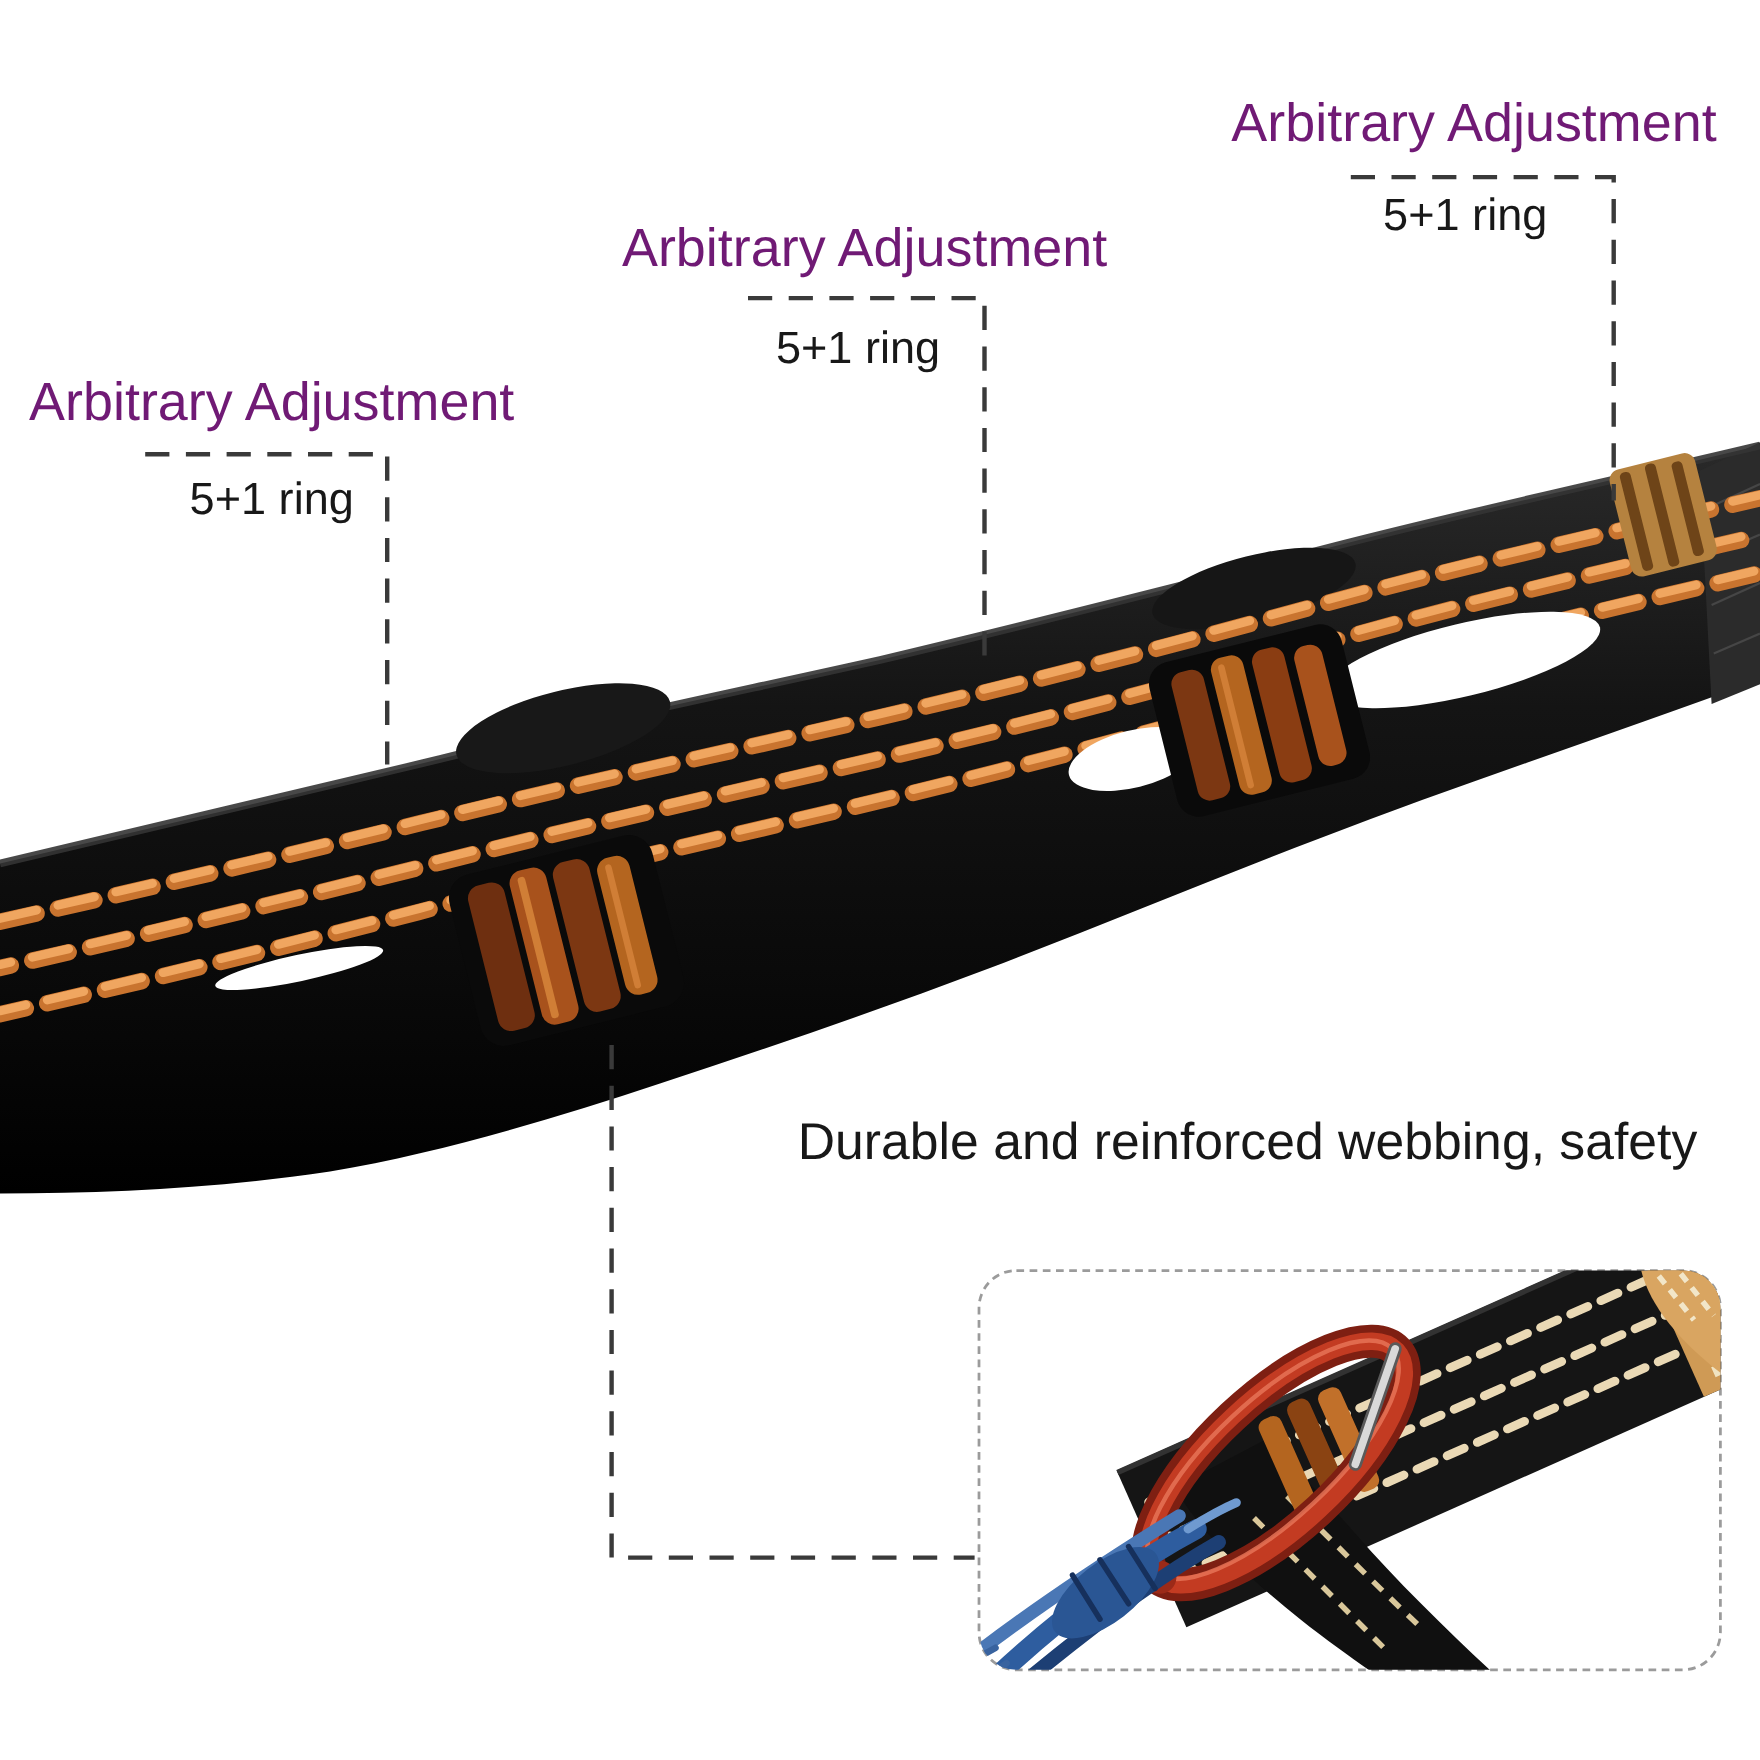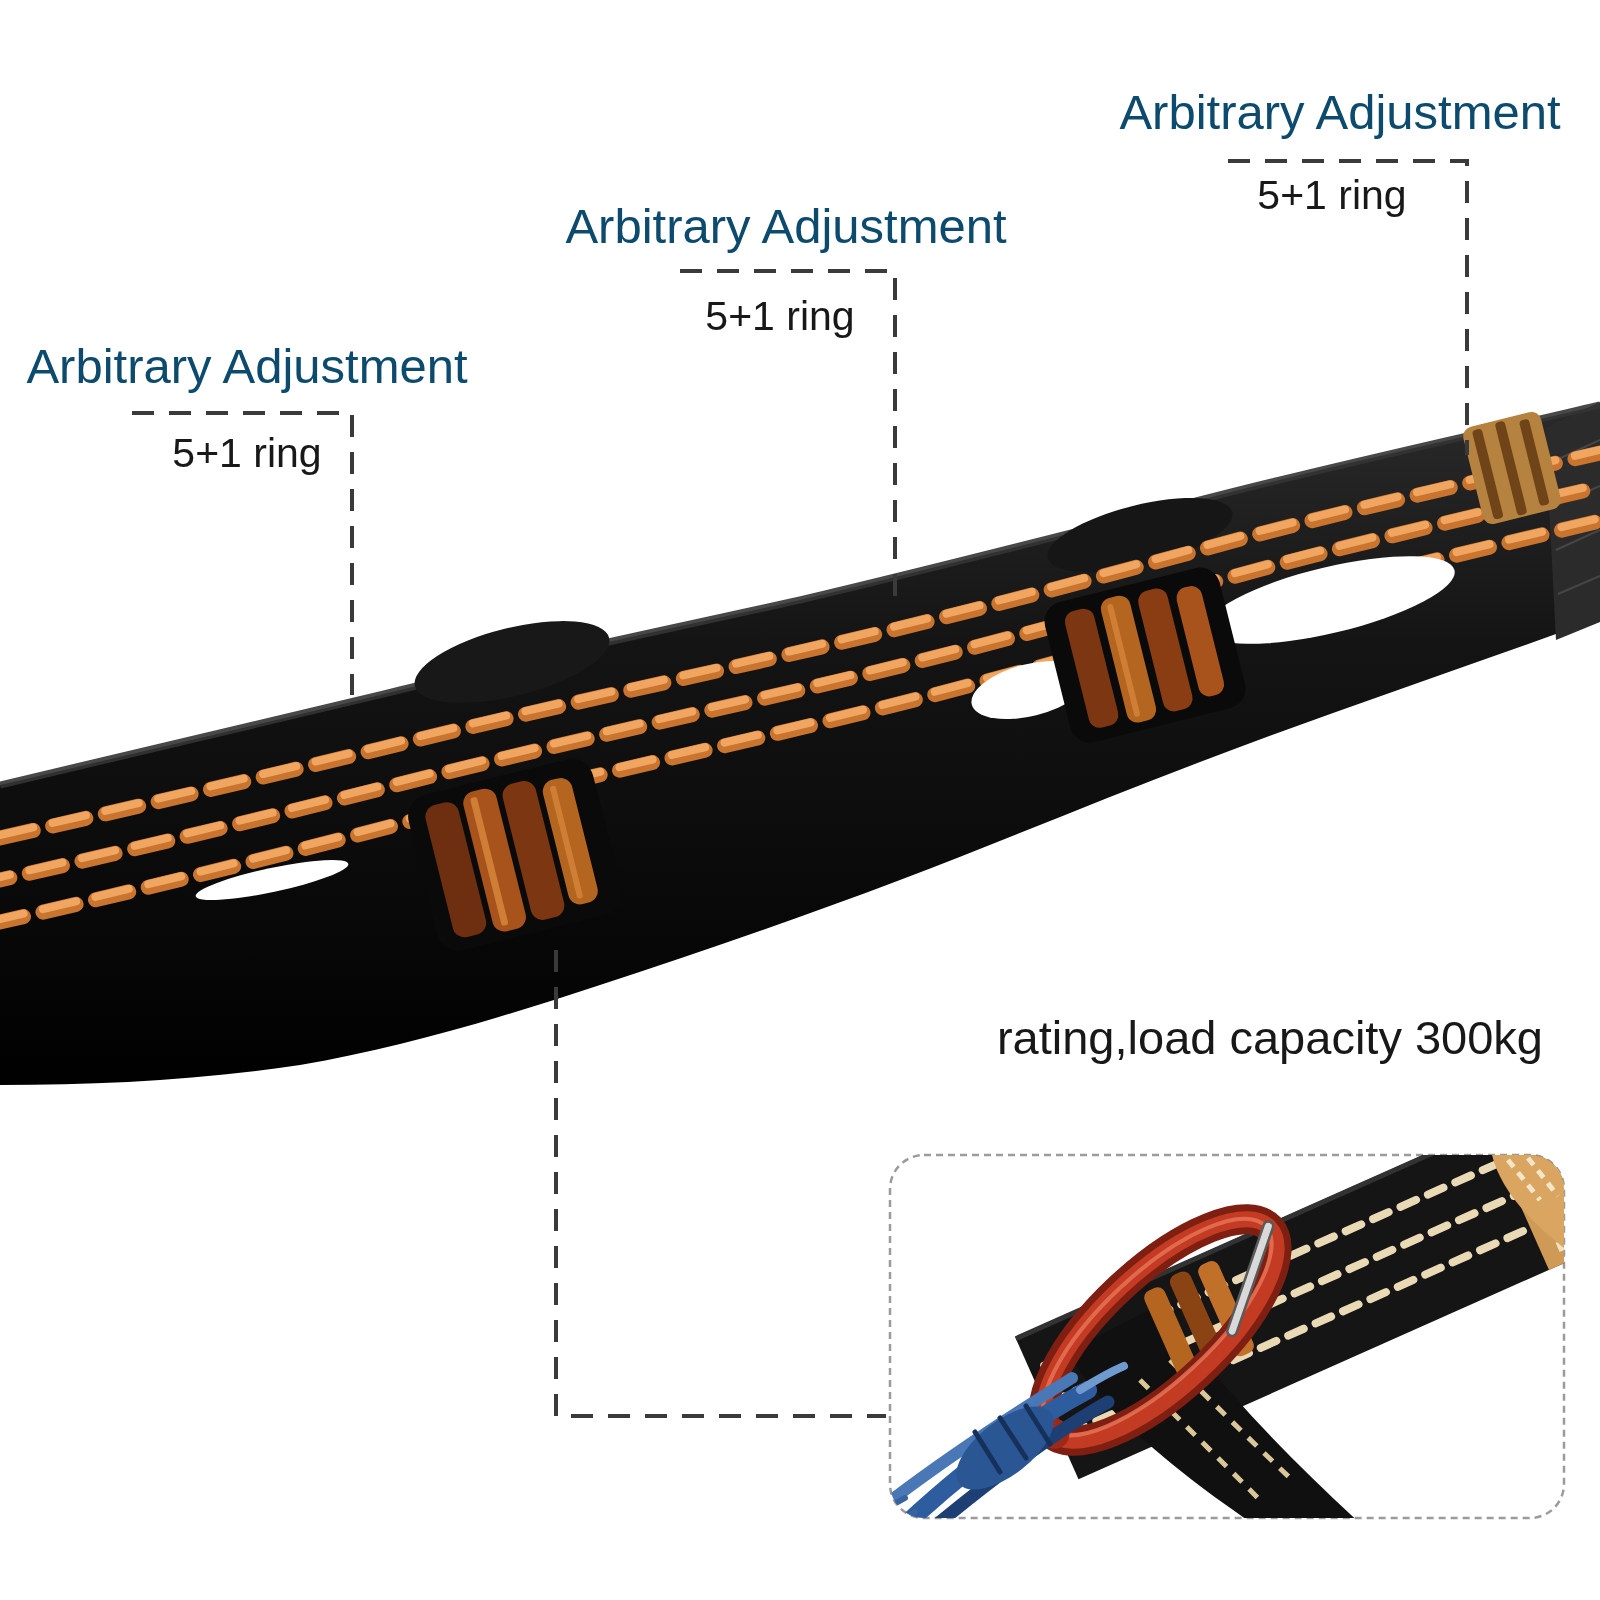--- a/index.html
+++ b/index.html
@@ -3,21 +3,21 @@
 <meta charset="utf-8">
 <style>
   html,body{margin:0;padding:0;background:#ffffff;}
   .canvas{
     position:relative;width:1600px;height:1600px;background:#ffffff;overflow:hidden;
     font-family:"Liberation Sans", sans-serif;color:#181818;
   }
   .art{position:absolute;left:0;top:0;}
   .callout-title{
     position:absolute;transform:translateX(-50%);white-space:nowrap;
-    font-size:49px;color:#0c4a6e;letter-spacing:0;
+    font-size:49px;color:#701a75;letter-spacing:0;
   }
   .callout-sub{
     position:absolute;transform:translateX(-50%);white-space:nowrap;
     font-size:41px;color:#181818;
   }
   .caption{
     position:absolute;right:57px;top:1005px;width:900px;
     font-size:47px;line-height:66px;text-align:right;color:#181818;
   }
 </style>
@@ -185,16 +185,16 @@
   <div class="callout-title" style="left:247px;top:338px;">Arbitrary Adjustment</div>
   <div class="callout-sub" style="left:247px;top:430px;">5+1 ring</div>
 
   <div class="callout-title" style="left:786px;top:198px;">Arbitrary Adjustment</div>
   <div class="callout-sub" style="left:780px;top:293px;">5+1 ring</div>
 
   <div class="callout-title" style="left:1340px;top:84px;">Arbitrary Adjustment</div>
   <div class="callout-sub" style="left:1332px;top:172px;">5+1 ring</div>
 
   <div class="caption">
-    <div>rating,load capacity 300kg</div>
+    <div>Durable and reinforced webbing, safety</div>
   </div>
 
 </div>
 
 </body></html>

